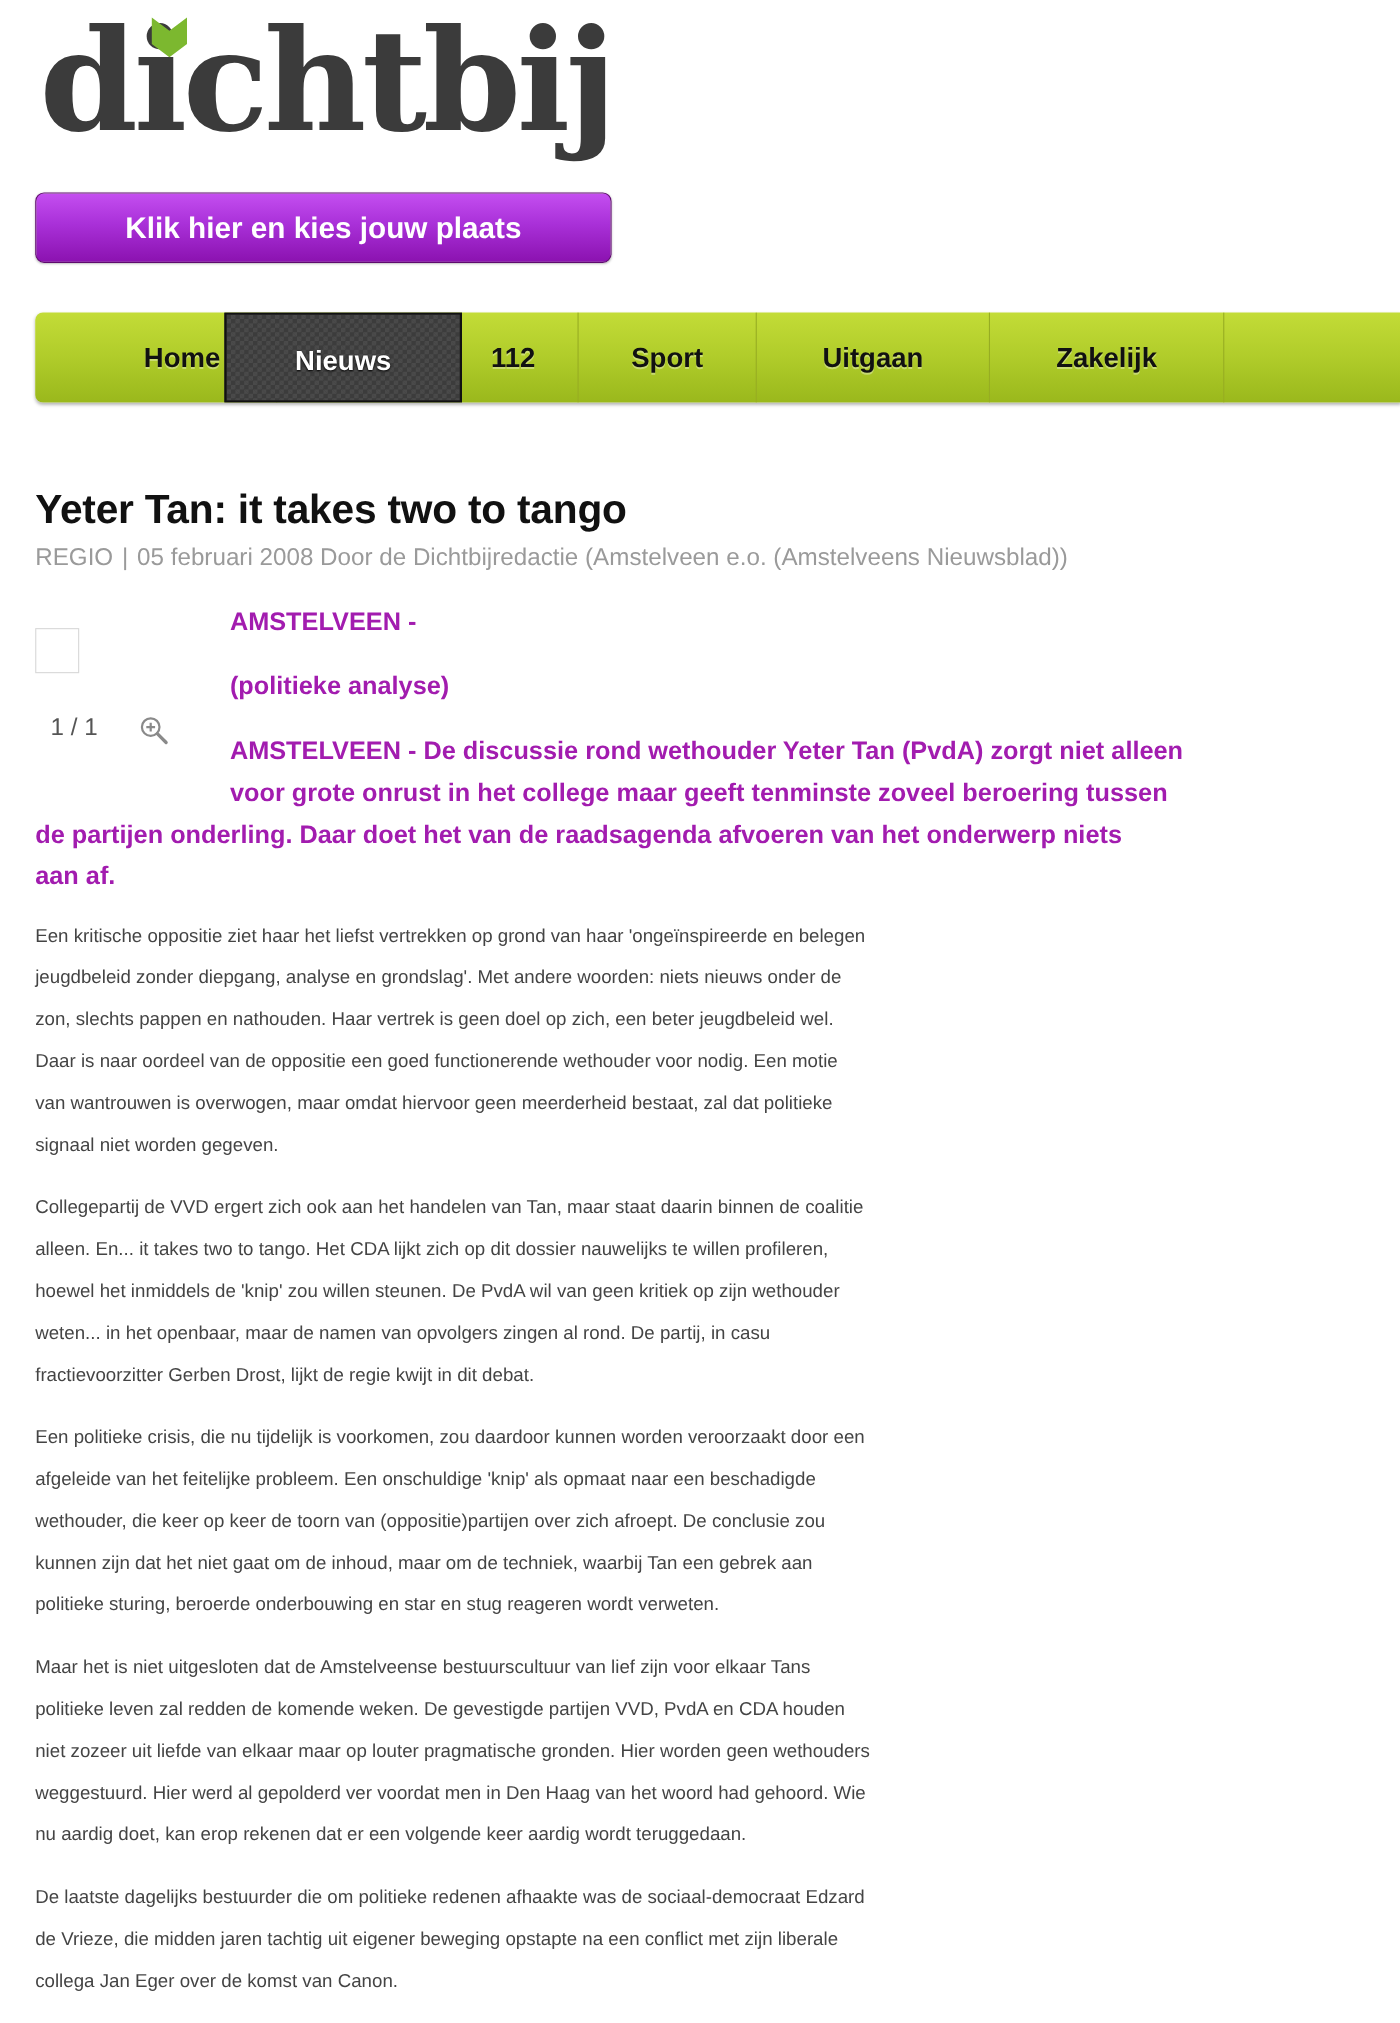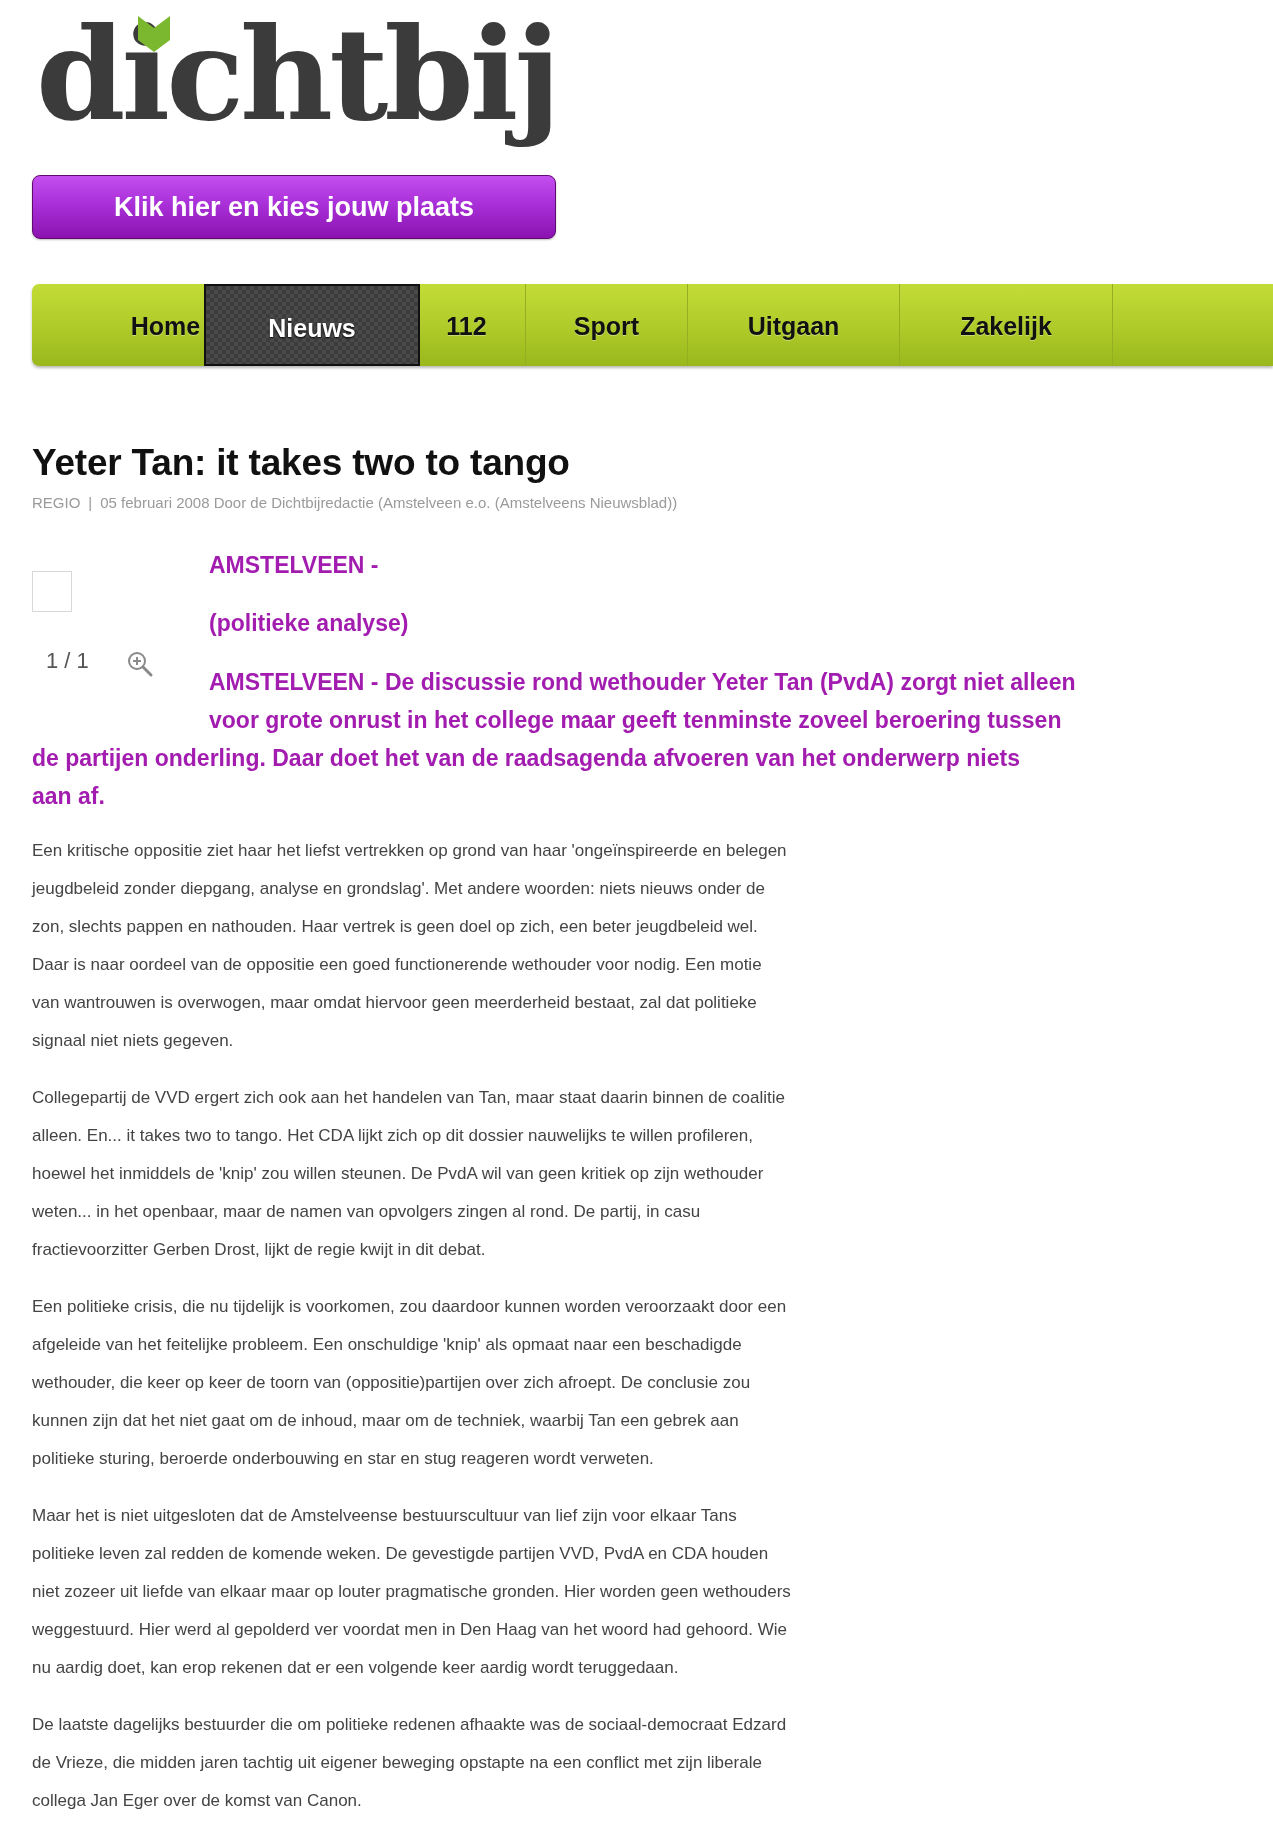--- a/index.html
+++ b/index.html
@@ -17,21 +17,21 @@
     background: linear-gradient(#c3dc37 0%, #b0cc2a 50%, #9ab81c 100%); box-shadow: 0 2px 3px rgba(0,0,0,0.28); }
   .nav-item { position: absolute; top: 0; height: 82px; line-height: 84px; text-align: center; font-weight: bold; font-size: 25px; color: #111;
     text-shadow: 0 1px 0 rgba(255,255,255,0.35); border-right: 1px solid #97ad22; box-sizing: border-box; cursor: pointer; }
   .nav-item.active { color: #fff; text-shadow: 0 1px 2px #000; border: 2px solid #111;
     background-color: #3c3c3c;
     background-image: linear-gradient(45deg, #4a4a4a 25%, transparent 25%, transparent 75%, #4a4a4a 75%),
                       linear-gradient(45deg, #4a4a4a 25%, transparent 25%, transparent 75%, #4a4a4a 75%);
     background-size: 8px 8px; background-position: 0 0, 4px 4px; }
 
   .title { position: absolute; left: 32px; top: 442px; margin: 0; font-size: 37px; font-weight: bold; color: #111; white-space: nowrap; letter-spacing: -0.2px; }
-  .meta { position: absolute; left: 32px; top: 494px; font-size: 15px; color: #9a9a9a; white-space: nowrap; }
+  .meta { position: absolute; left: 32px; top: 494px; font-size: 22px; color: #9a9a9a; white-space: nowrap; }
   .meta .sep { padding: 0 8px; }
 
   .thumb { position: absolute; left: 32px; top: 571px; width: 40px; height: 41px; border: 1px solid #d8d8d8; box-sizing: border-box; background: #fff; }
   .counter { position: absolute; left: 46px; top: 648px; font-size: 22px; color: #555; white-space: nowrap; }
   .zoom-icon { position: absolute; left: 126px; top: 650px; width: 28px; height: 28px; cursor: pointer; }
 
   .lead-line { position: absolute; font-size: 23px; font-weight: bold; color: #a21caf; white-space: nowrap; }
   .body-line { position: absolute; left: 32px; font-size: 17px; color: #444; white-space: nowrap; }
 </style>
 </head>
@@ -74,21 +74,21 @@
 <div class="lead-line" style="left:209px;top:669px;">AMSTELVEEN - De discussie rond wethouder Yeter Tan (PvdA) zorgt niet alleen</div>
 <div class="lead-line" style="left:209px;top:707px;">voor grote onrust in het college maar geeft tenminste zoveel beroering tussen</div>
 <div class="lead-line" style="left:32px;top:745px;">de partijen onderling. Daar doet het van de raadsagenda afvoeren van het onderwerp niets</div>
 <div class="lead-line" style="left:32px;top:783px;">aan af.</div>
 
 <div class="body-line" style="top:841px;">Een kritische oppositie ziet haar het liefst vertrekken op grond van haar 'ongeïnspireerde en belegen</div>
 <div class="body-line" style="top:879px;">jeugdbeleid zonder diepgang, analyse en grondslag'. Met andere woorden: niets nieuws onder de</div>
 <div class="body-line" style="top:917px;">zon, slechts pappen en nathouden. Haar vertrek is geen doel op zich, een beter jeugdbeleid wel.</div>
 <div class="body-line" style="top:955px;">Daar is naar oordeel van de oppositie een goed functionerende wethouder voor nodig. Een motie</div>
 <div class="body-line" style="top:993px;">van wantrouwen is overwogen, maar omdat hiervoor geen meerderheid bestaat, zal dat politieke</div>
-<div class="body-line" style="top:1031px;">signaal niet niets gegeven.</div>
+<div class="body-line" style="top:1031px;">signaal niet worden gegeven.</div>
 
 <div class="body-line" style="top:1088px;">Collegepartij de VVD ergert zich ook aan het handelen van Tan, maar staat daarin binnen de coalitie</div>
 <div class="body-line" style="top:1126px;">alleen. En... it takes two to tango. Het CDA lijkt zich op dit dossier nauwelijks te willen profileren,</div>
 <div class="body-line" style="top:1164px;">hoewel het inmiddels de 'knip' zou willen steunen. De PvdA wil van geen kritiek op zijn wethouder</div>
 <div class="body-line" style="top:1202px;">weten... in het openbaar, maar de namen van opvolgers zingen al rond. De partij, in casu</div>
 <div class="body-line" style="top:1240px;">fractievoorzitter Gerben Drost, lijkt de regie kwijt in dit debat.</div>
 
 <div class="body-line" style="top:1297px;">Een politieke crisis, die nu tijdelijk is voorkomen, zou daardoor kunnen worden veroorzaakt door een</div>
 <div class="body-line" style="top:1335px;">afgeleide van het feitelijke probleem. Een onschuldige 'knip' als opmaat naar een beschadigde</div>
 <div class="body-line" style="top:1373px;">wethouder, die keer op keer de toorn van (oppositie)partijen over zich afroept. De conclusie zou</div>

